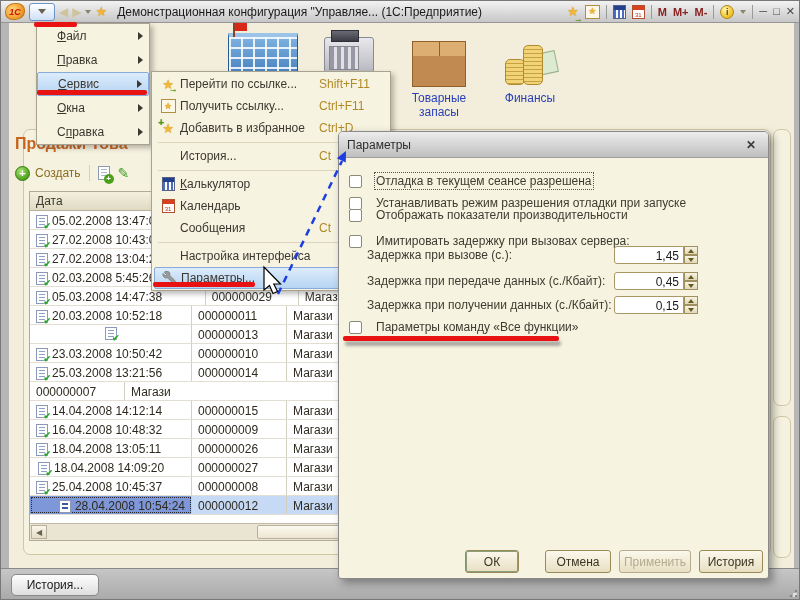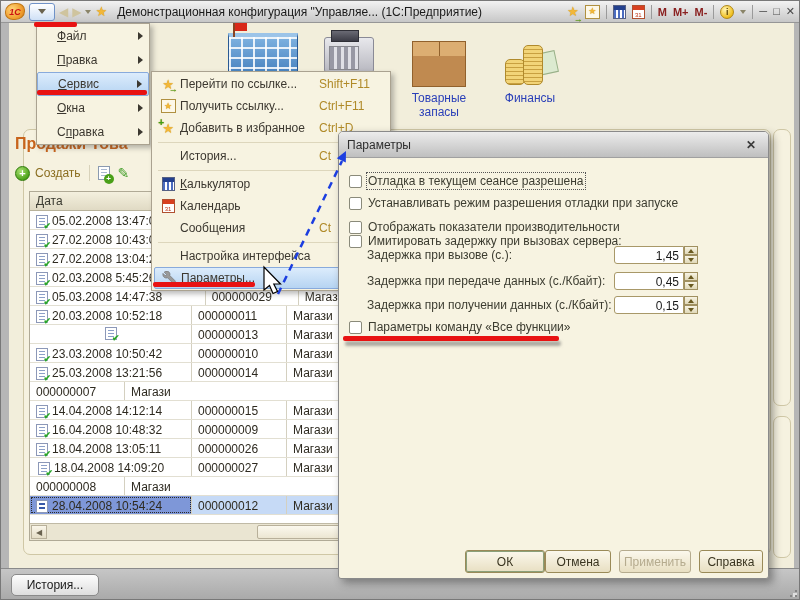--- a/index.html
+++ b/index.html
@@ -74,21 +74,21 @@
   .icon-doc-plus::after { content:"+"; position:absolute; right:-5px; bottom:-5px; width:10px; height:10px; border-radius:50%; background:#4aa018; color:#fff; font-size:8px; font-weight:bold; text-align:center; line-height:10px; }
   .icon-pencil { color:#3a9a20; font-size:14px; line-height:1; }
 
   
   #doc-table { position:absolute; left:28px; top:190px; width:732px; height:350px; background:#fff; border:1px solid #b0aa96; }
   #t-head { display:flex; height:19px; background:linear-gradient(#f4f0de,#e0dac4); border-bottom:1px solid #b8b29a; }
   .th { padding:2px 6px; color:#3a3a30; border-right:1px solid #c8c2ae; }
   .t-row { display:flex; height:19px; border-bottom:1px solid #e2dfd2; background:#fff; }
   .td { padding:2px 6px 0 6px; border-right:1px solid #d4d0c0; white-space:nowrap; overflow:hidden; display:flex; align-items:center; gap:4px; }
   .t-row.selected { background:#c6daf6; }
-  .t-row.selected .td:first-child { background:#7e97d8; outline:1px dotted #2a2a2a; outline-offset:-2px; }
+  .t-row.selected .td:first-child { background:#7e97d8; outline:1px dotted #2a2a2a; outline-offset:-2px;justify-content:flex-end; }
   .icon-doc { width:12px; height:13px; background:#fff; border:1px solid #8c98b8; position:relative; flex:none; }
   .icon-doc::before { content:""; position:absolute; left:2px; top:2px; right:2px; height:8px; background:repeating-linear-gradient(#8ca0c8 0 1px, transparent 1px 3px); }
   .icon-doc.posted::after { content:"✔"; position:absolute; right:-4px; bottom:-4px; color:#28a428; font-size:9px; font-weight:bold; text-shadow:0 0 1px #fff; }
   .icon-doc.plain::before { background:repeating-linear-gradient(#3858a8 0 2px, transparent 2px 4px); }
   #t-scroll { position:absolute; left:0; right:0; bottom:0; height:17px; background:#eae5d2; border-top:1px solid #c0baa6; }
   .sc-btn { position:absolute; top:1px; bottom:1px; width:16px; background:linear-gradient(#faf6ea,#e4ddc6); border:1px solid #b8b09a; color:#6a6350; font-size:8px; display:flex; align-items:center; justify-content:center; }
   .sc-thumb { position:absolute; left:227px; right:18px; top:1px; bottom:1px; background:linear-gradient(#fbf8ee,#ece6d2); border:1px solid #b8b09a; border-radius:2px; }
 
   
   #main-menu { position:absolute; left:35px; top:22px; width:114px; background:#f7f3e1; border:1px solid #aaa290; box-shadow:3px 3px 5px rgba(60,60,60,.35); z-index:20; }
@@ -102,21 +102,21 @@
   .sm-sep { height:1px; background:#ddd6bc; margin:3px 6px 2px 6px; }
   .sm-item.hl { margin:0 2px; padding-left:2px; }
   .icon-wrench { width:14px; height:14px; }
 
   
   #dialog { position:absolute; left:337px; top:130px; width:431px; height:448px; background:#f7f3e1;
     border:1px solid #8a8a8a; border-radius:5px 5px 3px 3px; box-shadow:4px 4px 8px rgba(40,40,40,.45); z-index:30; }
   #dlg-title { height:26px; background:linear-gradient(#ececec,#bfbfbf); border-bottom:1px solid #a0a0a0;
     border-radius:4px 4px 0 0; display:flex; align-items:center; padding:0 8px; color:#2e2e2e; }
   #dlg-close { margin-left:auto; width:18px; height:16px; display:flex; align-items:center; justify-content:center; color:#3a3a3a; font-size:12px; font-weight:bold; }
-  .dlg-cb { position:absolute; left:10px; display:flex; align-items:center; gap:6px; color:#3c3c30; }
+  .dlg-cb { position:absolute; left:10px; display:flex; align-items:center; gap:14px; color:#3c3c30; }
   .cbox { width:13px; height:13px; background:#fff; border:1px solid #8a8a7a; border-radius:2px; flex:none; }
   .cb-focus { outline:1px dotted #555; outline-offset:1px; }
   .spin-label { position:absolute; left:28px; color:#3c3c30; }
   .spin-box { position:absolute; left:275px; width:70px; height:18px; background:#fff; border:1px solid #a89868; border-radius:3px 0 0 3px; text-align:right; padding:2px 4px 0 0; color:#1a1a1a; }
   .spin-btns { position:absolute; left:345px; width:14px; height:18px; display:flex; flex-direction:column; }
   .spin-b { flex:1; background:linear-gradient(#f8f4e4,#e0d8b8); border:1px solid #a09060; display:flex; align-items:center; justify-content:center; }
   .tri-u { width:0; height:0; border-left:3px solid transparent; border-right:3px solid transparent; border-bottom:4px solid #6a5a20; }
   .tri-d { width:0; height:0; border-left:3px solid transparent; border-right:3px solid transparent; border-top:4px solid #6a5a20; }
   .dlg-btn { position:absolute; top:418px; height:23px; background:linear-gradient(#fbf8ec,#e8dfc2); border:1px solid #9a8a58; border-radius:3px; color:#3a3520; text-align:center; padding-top:4px; }
   .dlg-btn.default { box-shadow:inset 0 0 0 1px #8aa07a; }
@@ -288,20 +288,24 @@
         </div>
         <div class="t-row">
           <span class="td" style="width: 162px; padding-left: 8px;">
             <span class="icon-doc posted"></span>
             <span>18.04.2008 14:09:20</span>
           </span>
           <span class="td" style="width: 95px;">000000027</span>
           <span class="td" style="width: 473px;">Магази</span>
         </div>
         <div class="t-row">
+          <span class="td" style="width: 162px;">
+            <span class="icon-doc posted"></span>
+            <span>25.04.2008 10:45:37</span>
+          </span>
           <span class="td" style="width: 95px;">000000008</span>
           <span class="td" style="width: 473px;">Магази</span>
         </div>
         <div class="t-row selected">
           <span class="td" style="width: 162px;">
             <span class="icon-doc plain"></span>
             <span>28.04.2008 10:54:24</span>
           </span>
           <span class="td" style="width: 95px;">000000012</span>
           <span class="td" style="width: 473px;">Магази</span>
@@ -455,21 +459,21 @@
     </div>
     <div id="dlg-cbs">
         <div class="dlg-cb" style="top: 42px;">
           <span class="cbox"></span>
           <span class="cb-focus">Отладка в текущем сеансе разрешена</span>
         </div>
         <div class="dlg-cb" style="top: 64px;">
           <span class="cbox"></span>
           <span>Устанавливать режим разрешения отладки при запуске</span>
         </div>
-        <div class="dlg-cb" style="top: 88px;">
+        <div class="dlg-cb" style="top: 76px;">
           <span class="cbox"></span>
           <span>Отображать показатели производительности</span>
         </div>
         <div class="dlg-cb" style="top: 102px;">
           <span class="cbox"></span>
           <span>Имитировать задержку при вызовах сервера:</span>
         </div>
       </div>
     <div id="dlg-spins">
         <div class="spin-label" style="top: 116px;">Задержка при вызове (с.):</div>
@@ -502,24 +506,24 @@
             <span class="tri-d"></span>
           </span>
         </div>
       </div>
     <div class="dlg-cb" style="top:188px;">
       <span class="cbox"></span>
       <span>Параметры команду «Все функции»</span>
     </div>
     <div id="ann-allfunc"></div>
     <div id="dlg-btns">
-        <div class="dlg-btn default" style="left: 126px; width: 80px;">ОК</div>
+        <div class="dlg-btn default" style="left: 126px; width: 54px;">ОК</div>
         <div class="dlg-btn" style="left: 206px; width: 66px;">Отмена</div>
         <div class="dlg-btn disabled" style="left: 280px; width: 72px;">Применить</div>
-        <div class="dlg-btn" style="left: 360px; width: 64px;">Справка</div>
+        <div class="dlg-btn" style="left: 360px; width: 64px;">История</div>
       </div>
   </div>
 
   <div class="redline" style="left:33px; top:21px; width:43px;"></div>
   <div class="redline" style="left:36px; top:89px; width:110px; z-index:25;"></div>
   <div class="redline" style="left:152px; top:281px; width:102px; z-index:25;"></div>
 
   <div id="statusbar">
     <div id="history-btn">История...</div>
     <div id="grip"></div>

